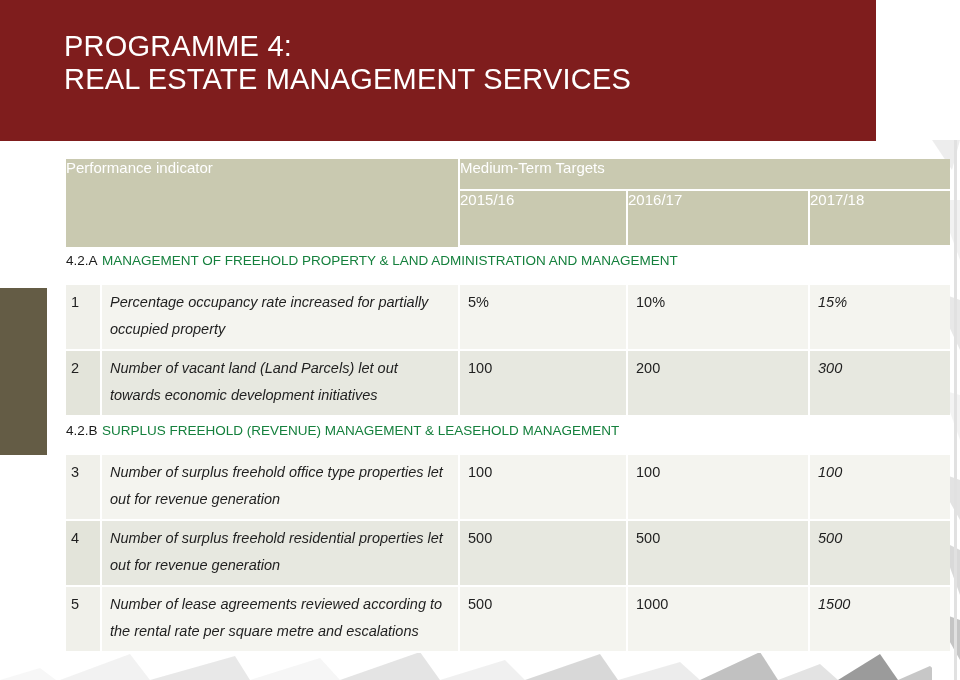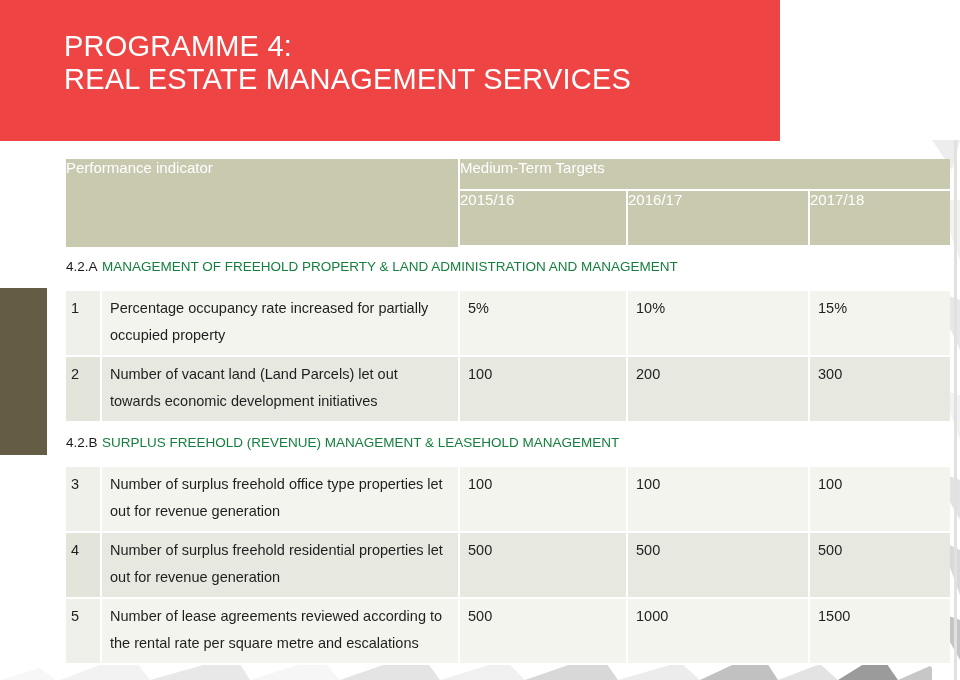--- a/index.html
+++ b/index.html
@@ -35,23 +35,23 @@
     overflow: hidden;
     z-index: 0;
     pointer-events: none;
   }
 
   
   .banner {
     position: absolute;
     left: 0;
     top: 0;
-    width: 780px;
+    width: 876px;
     height: 141px;
-    background: #ef4444;
+    background: #7f1d1d;
     z-index: 3;
   }
   .banner-title {
     position: absolute;
     left: 64px;
     top: 30px;
     color: #ffffff;
     font-size: 29px;
     line-height: 33px;
     font-weight: 400;
@@ -119,21 +119,21 @@
   .hdr-year {
     height: 54px;
     padding-top: 10px;
   }
   .hdr-last { border-right: none; }
 
   
   .section-row td {
     background: #ffffff;
     height: 32px;
-    padding-top: 12px;
+    padding-top: 6px;
   }
   .section-code {
     font-size: 13.5px;
     font-weight: bold;
     color: #1a1a1a;
     padding-left: 1px;
     white-space: nowrap;
   }
   .section-title {
     font-size: 13.5px;
@@ -146,29 +146,29 @@
 
   
   .data-row td {
     border-right: 2px solid #ffffff;
     border-bottom: 2px solid #ffffff;
     font-size: 14.5px;
     color: #1f1f1f;
     line-height: 27px;
     padding: 4px 6px 6px 6px;
   }
-  .data-row td.last-col { border-right: none; }
+  .data-row td.last-col { border-right: none; font-style: italic; }
   .row-shade-a td { background: #f4f4ef; }
   .row-shade-b td { background: #e7e8e0; }
   .cell-num {
     text-align: left;
     padding-left: 5px !important;
     font-size: 15px;
   }
-  .cell-desc { padding-left: 8px !important; }
+  .cell-desc { padding-left: 8px !important; font-style: italic; }
   .cell-val  { padding-left: 8px !important; }
 
   .num-col-a { background: #f0f0ea !important; }
   .num-col-b { background: #e3e4da !important; }
 </style>
 </head>
 <body>
 
 <div class="bg-photo-bottom">
   <svg width="960" height="28" viewBox="0 0 960 28" preserveAspectRatio="none">

